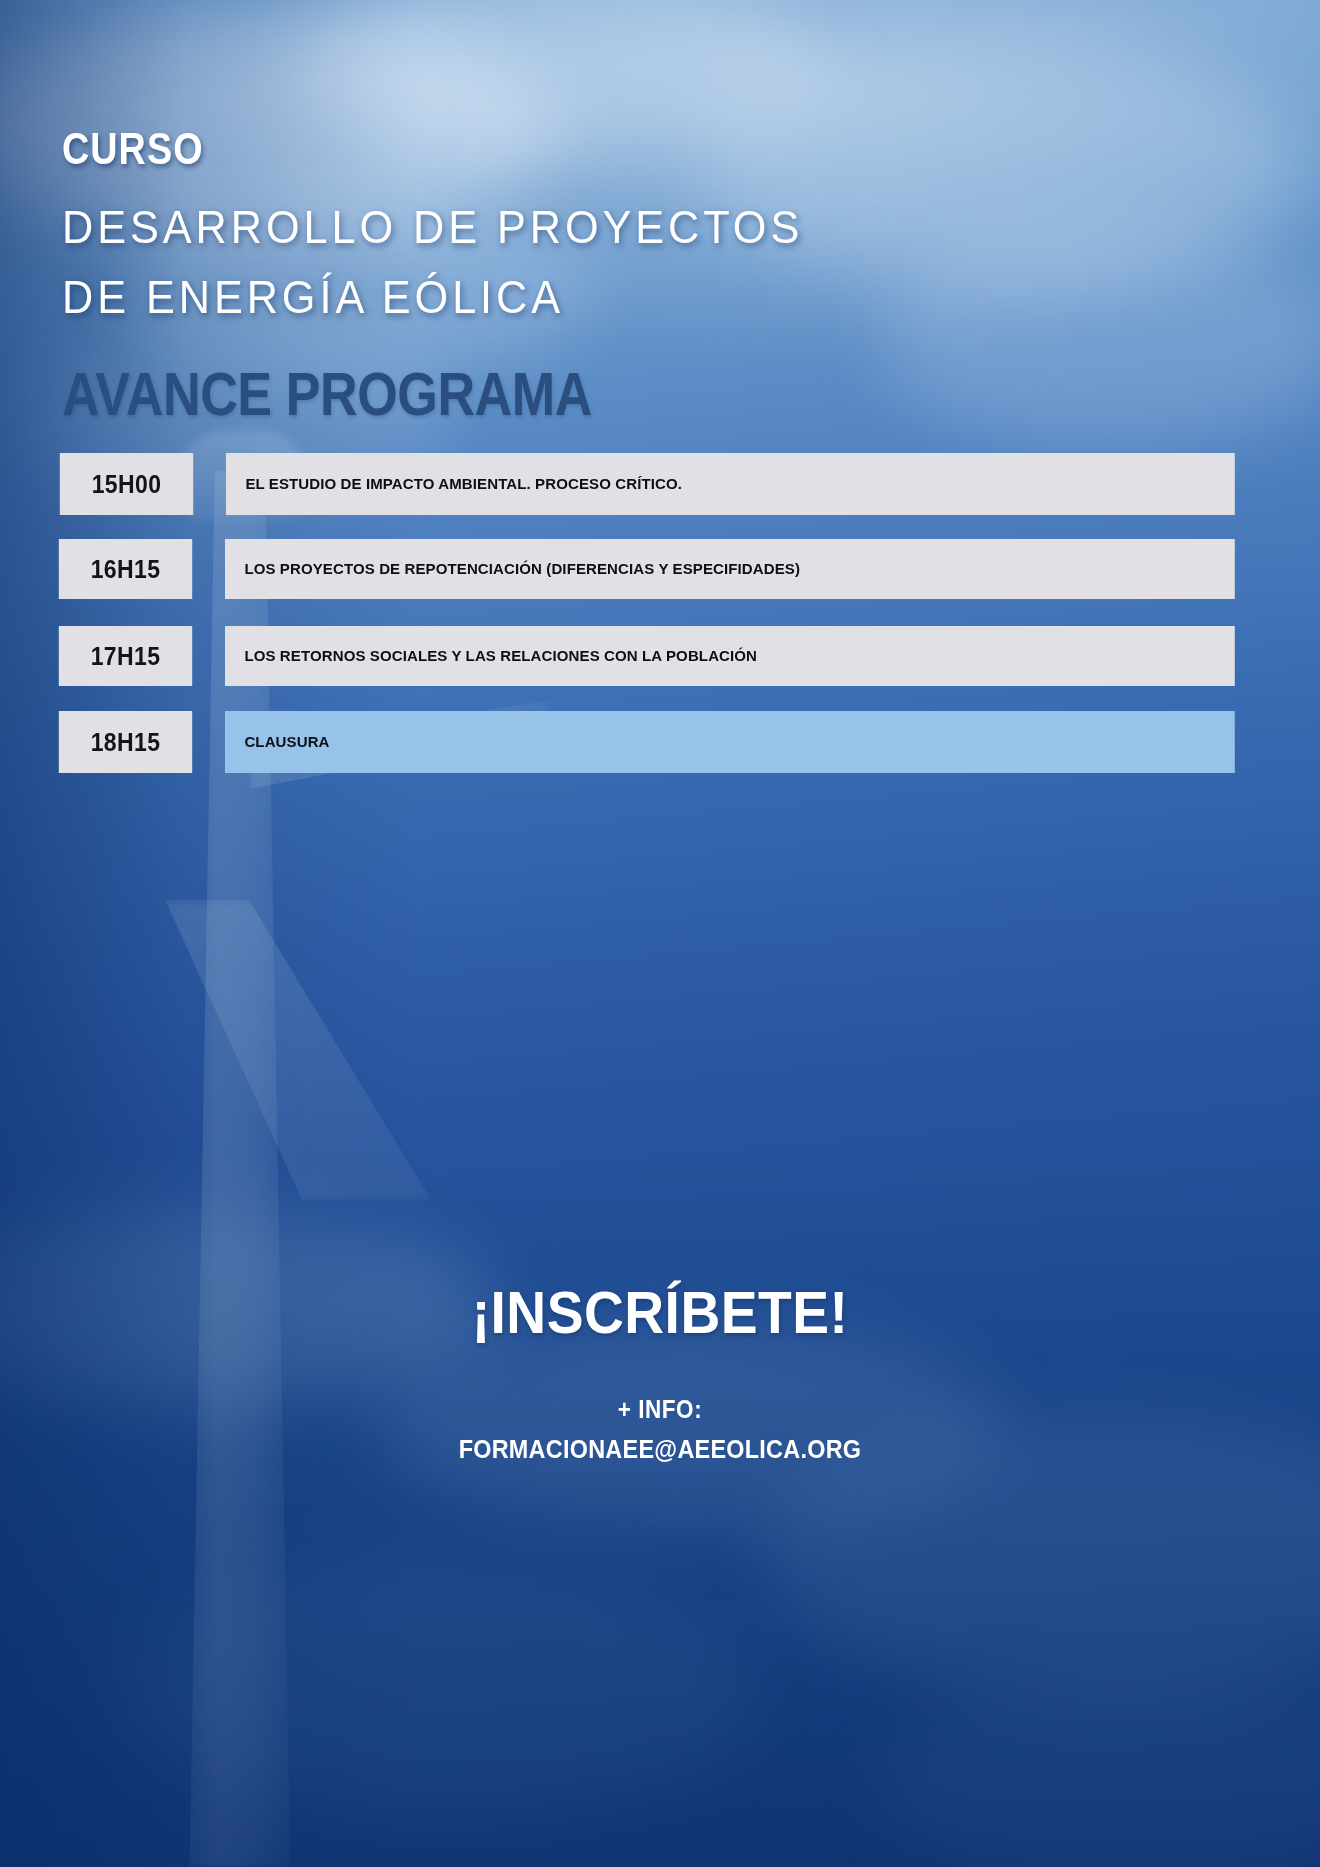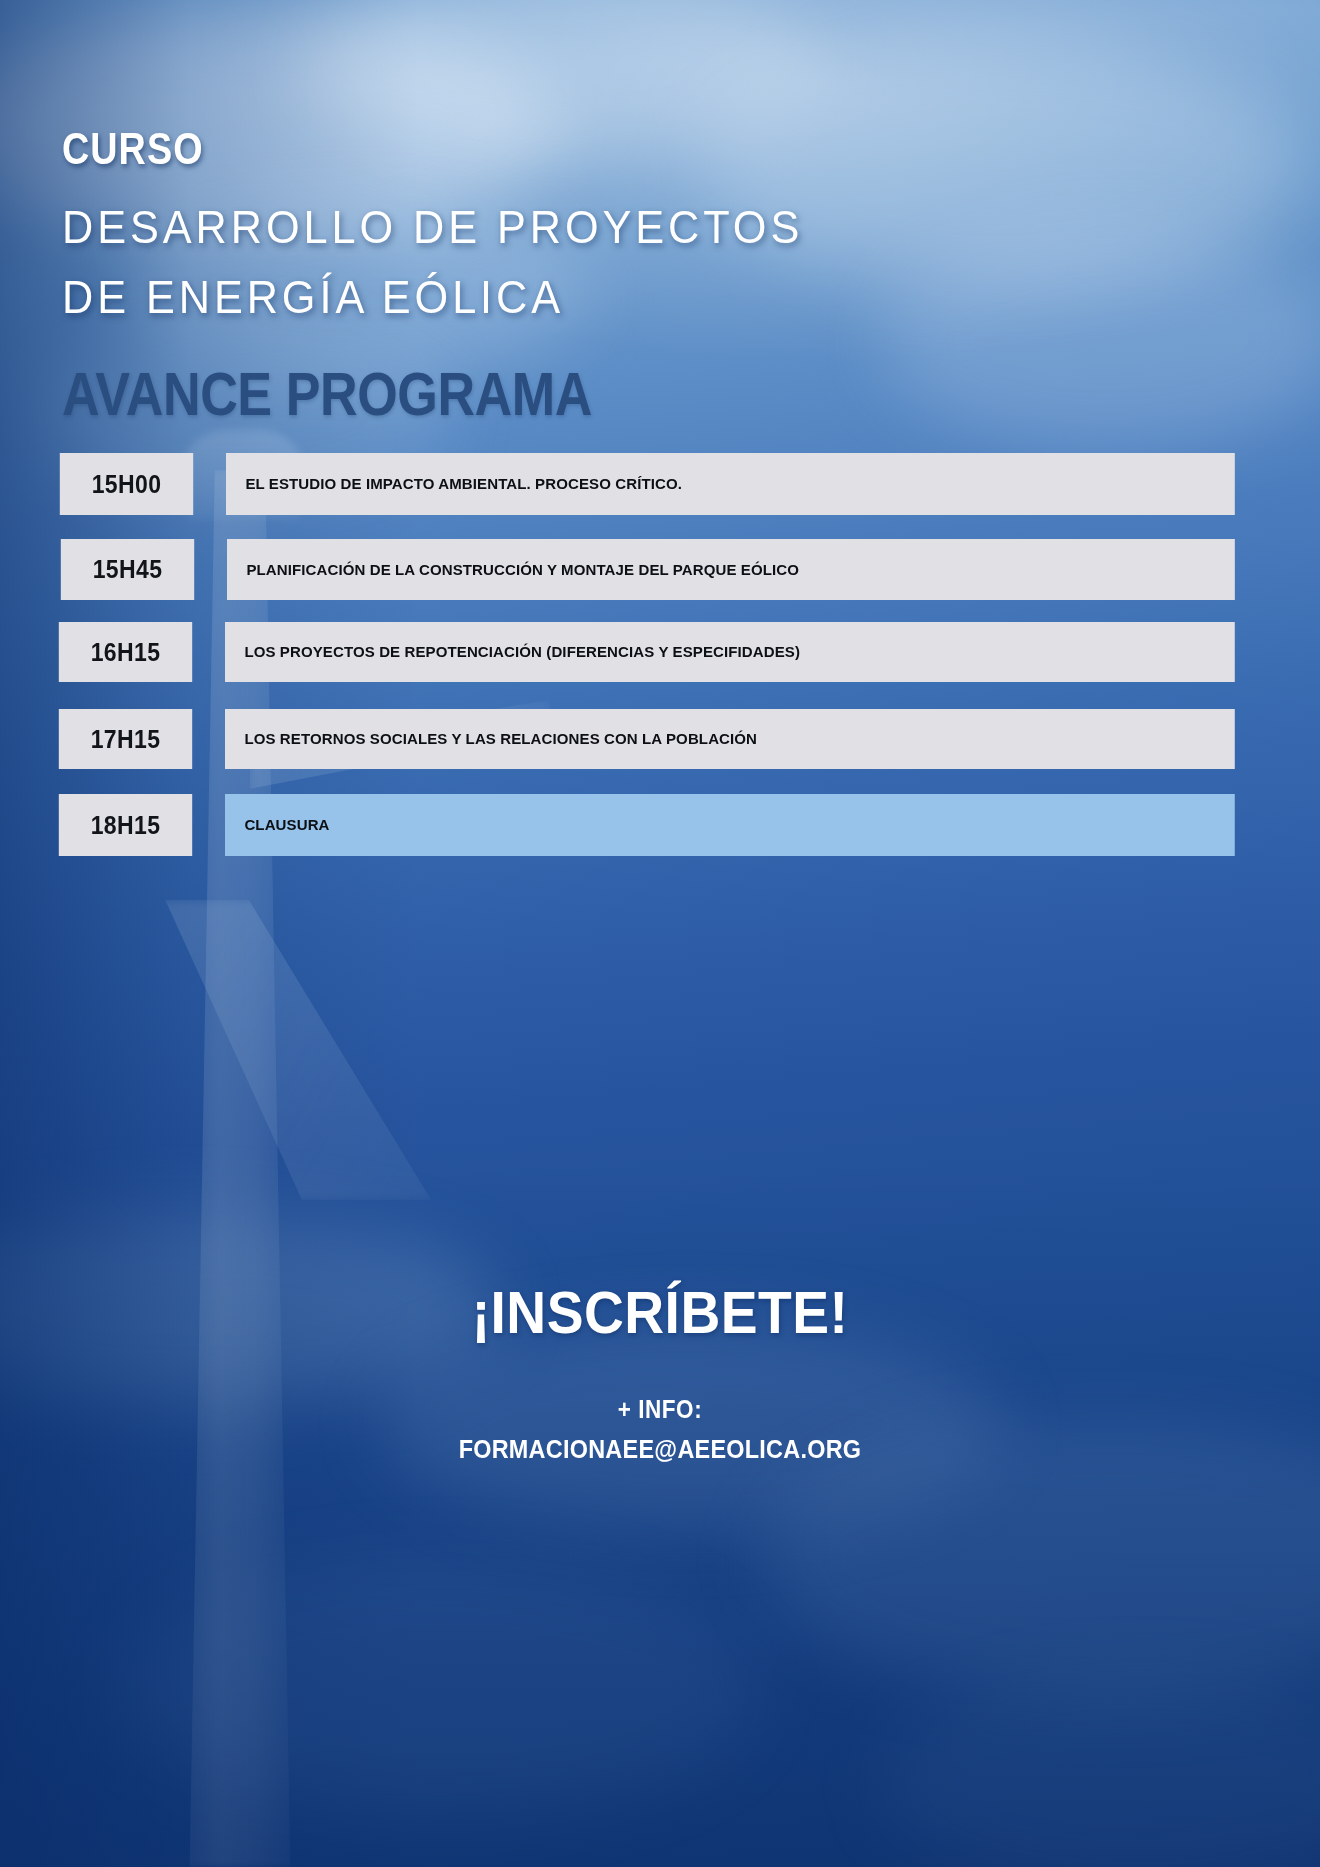--- a/index.html
+++ b/index.html
@@ -259,25 +259,20 @@
     </div>
 
     <div class="schedule">
 
       <div class="row r0">
         <div class="time-cell">15H00</div>
         <div class="gap"></div>
         <div class="topic-cell">EL ESTUDIO DE IMPACTO AMBIENTAL. PROCESO CRÍTICO.</div>
       </div>
 
-      <div class="row r1">
-        <div class="time-cell">15H45</div>
-        <div class="gap"></div>
-        <div class="topic-cell">PLANIFICACIÓN DE LA CONSTRUCCIÓN Y MONTAJE DEL PARQUE EÓLICO</div>
-      </div>
 
       <div class="row r2">
         <div class="time-cell">16H15</div>
         <div class="gap"></div>
         <div class="topic-cell">LOS PROYECTOS DE REPOTENCIACIÓN (DIFERENCIAS Y ESPECIFIDADES)</div>
       </div>
 
 
       <div class="row r4">
         <div class="time-cell">17H15</div>

